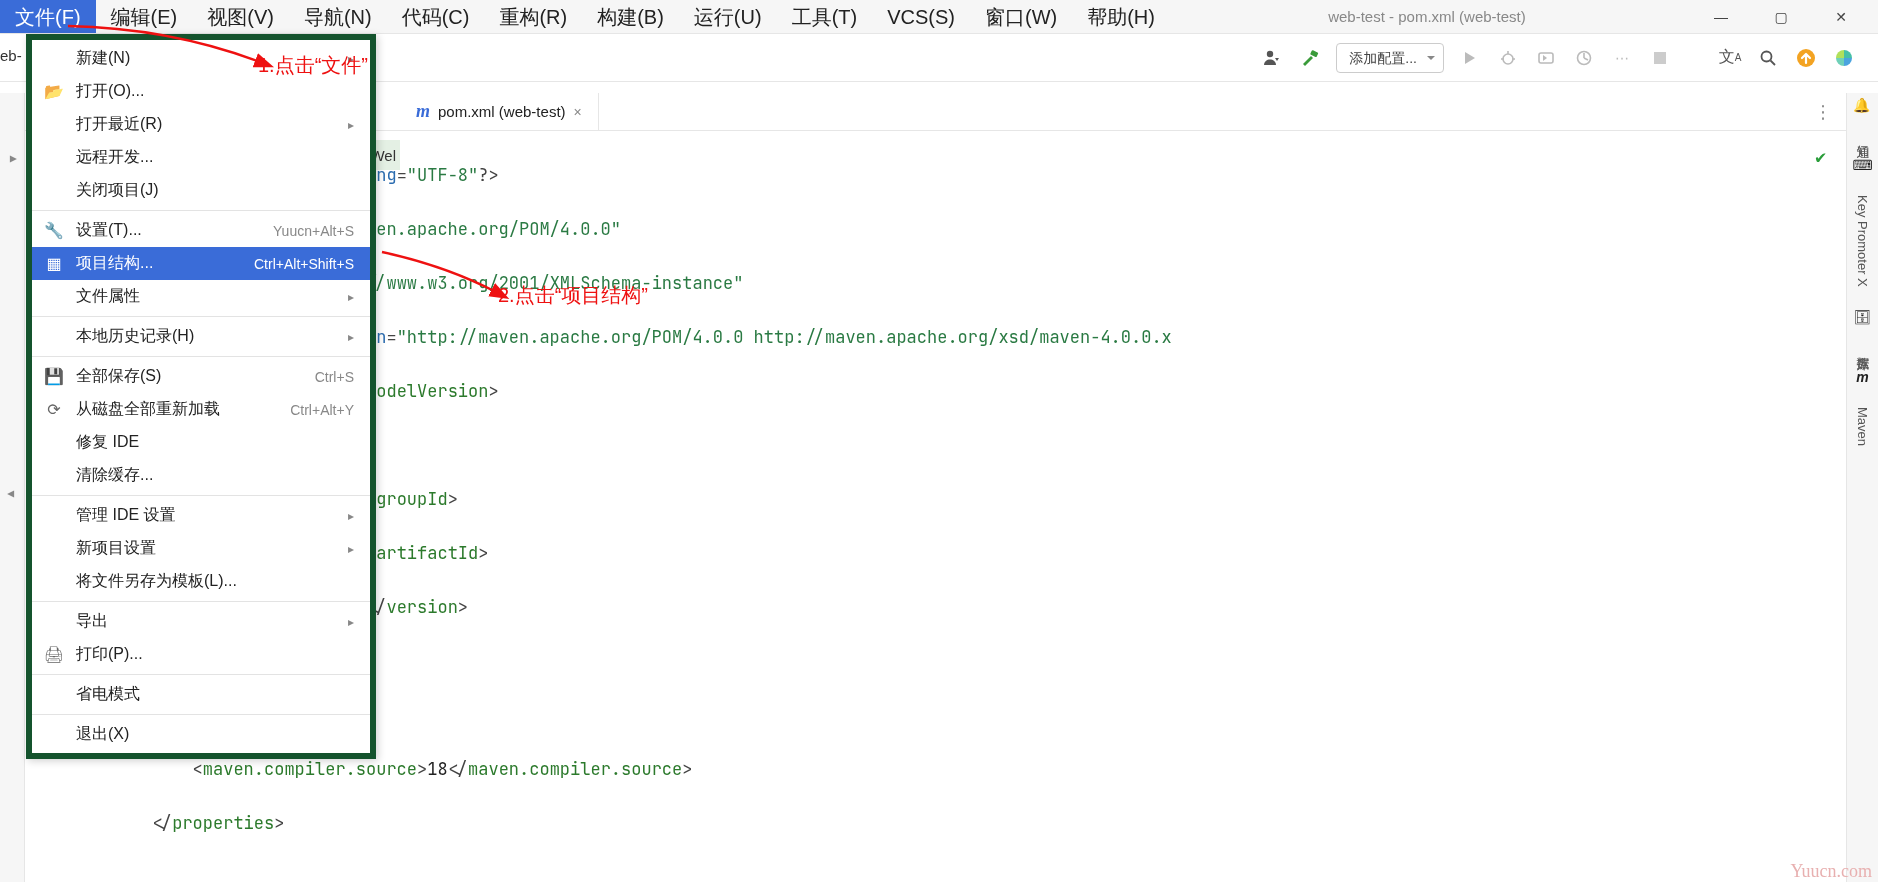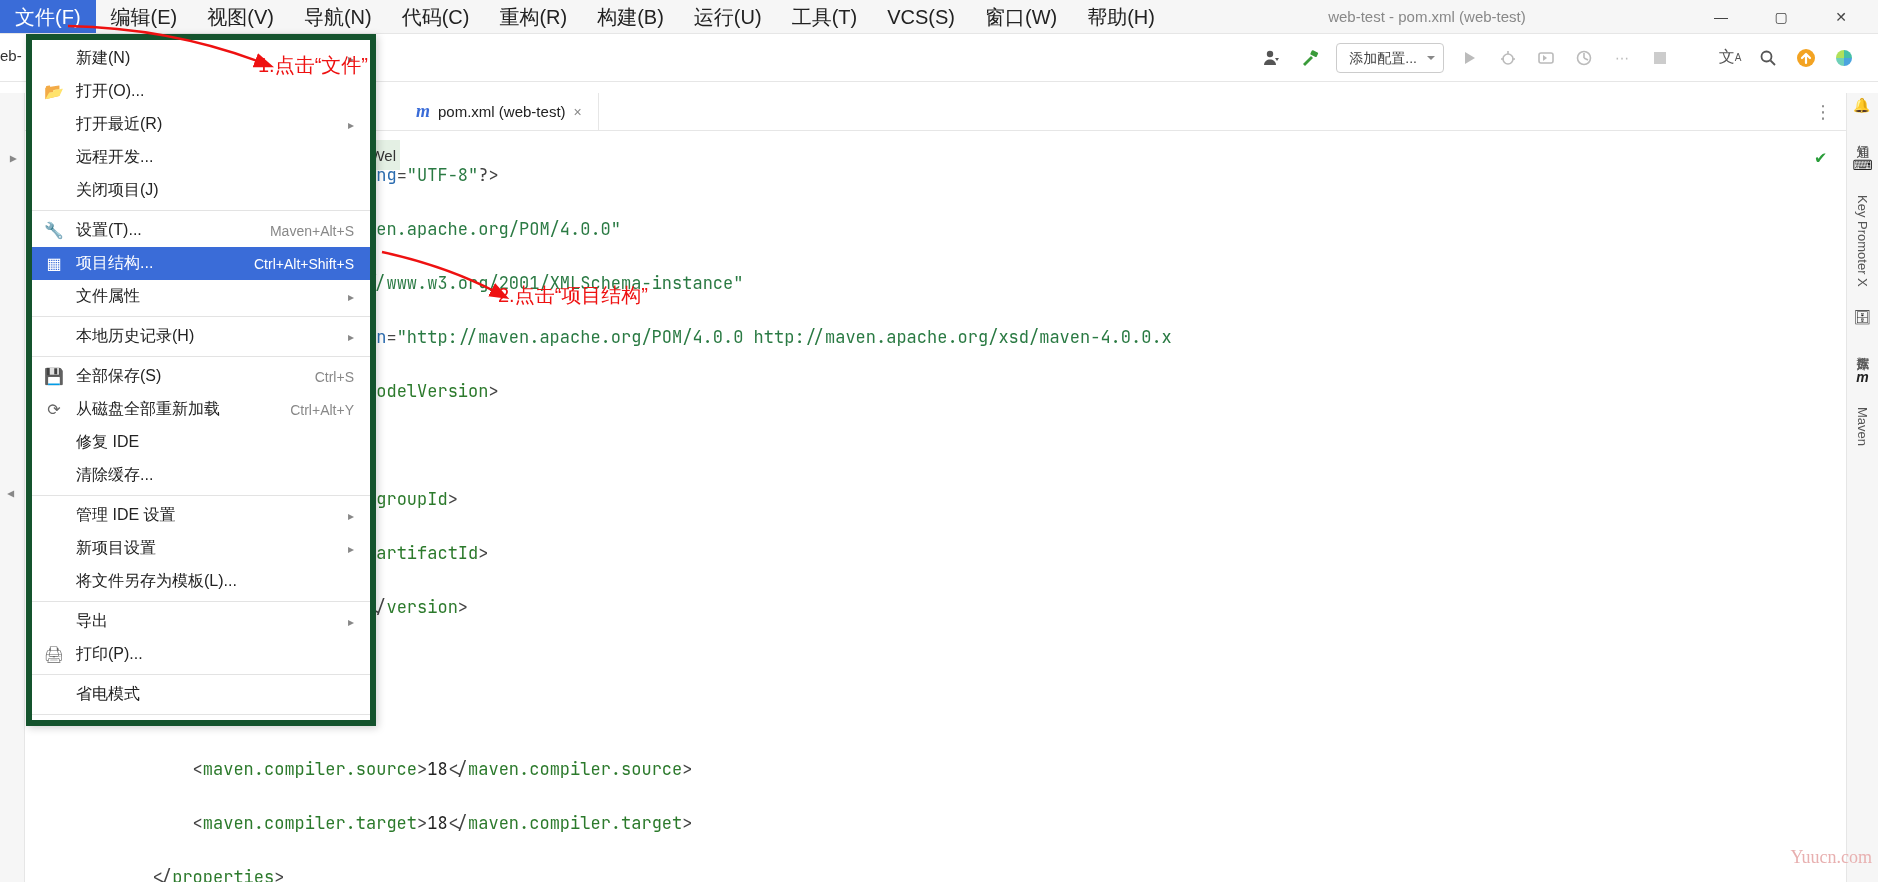--- a/index.html
+++ b/index.html
@@ -51,21 +51,21 @@
   .dropdown .mi .shortcut { color: #888; font-size: 14px; }
   .dropdown .mi .chev { color: #888; font-size: 12px; }
   .dropdown .mi.selected { background: #3a6cd8; color: #fff; }
   .dropdown .mi.selected .shortcut, .dropdown .mi.selected .icon-slot, .dropdown .mi.selected .chev { color: #fff; }
   .dropdown .sep { height: 1px; background: #e3e3e3; margin: 3px 0; }
   
   .annot { position: absolute; color: #e11; font-size: 20px; z-index: 60; pointer-events: none; }
   .annot-1 { left: 258px; top: 52px; }
   .annot-2 { left: 498px; top: 282px; }
   .arrow { position: absolute; z-index: 55; pointer-events: none; }
-  .watermark { position: absolute; right: 6px; bottom: 14px; color: #e8b0b0; font-size: 18px; font-family: Georgia, serif; }
+  .watermark { position: absolute; right: 6px; bottom: 0; color: #e8b0b0; font-size: 18px; font-family: Georgia, serif; }
   .project-hint { position:absolute; left:0; top:40px; font-size:15px; color:#333; }
   .project-hint .row { height:30px; display:flex; align-items:center; padding-left:2px; gap:4px; }
   .project-hint .row.sel { background:#e4f0e4; }
   .editor-topbar { position:absolute; top:0; right:0; display:flex; gap:10px; padding:6px 12px; align-items:center; }
 </style>
 </head>
 <body>
 
 <div class="menubar">
   <div class="menu-item active">文件(F)</div>
@@ -224,21 +224,20 @@
 <div class="line">         <span class="tok-attr">xmlns:xsi</span><span class="tok-punct">=</span><span class="tok-str">"http://www.w3.org/2001/XMLSchema-instance"</span></div>
 <div class="line">         <span class="tok-attr">xsi:schemaLocation</span><span class="tok-punct">=</span><span class="tok-str">"http://maven.apache.org/POM/4.0.0 http://maven.apache.org/xsd/maven-4.0.0.x</span></div>
 <div class="line">    <span class="tok-punct">&lt;</span><span class="tok-tag">modelVersion</span><span class="tok-punct">&gt;</span>4.0.0<span class="tok-punct">&lt;/</span><span class="tok-tag">modelVersion</span><span class="tok-punct">&gt;</span></div>
 <div class="line"></div>
 <div class="line">    <span class="tok-punct">&lt;</span><span class="tok-tag">groupId</span><span class="tok-punct">&gt;</span>org.example<span class="tok-punct">&lt;/</span><span class="tok-tag">groupId</span><span class="tok-punct">&gt;</span></div>
 <div class="line">    <span class="tok-punct">&lt;</span><span class="tok-tag">artifactId</span><span class="tok-punct">&gt;</span>web-test<span class="tok-punct">&lt;/</span><span class="tok-tag">artifactId</span><span class="tok-punct">&gt;</span></div>
 <div class="line">    <span class="tok-punct">&lt;</span><span class="tok-tag">version</span><span class="tok-punct">&gt;</span>1.0-SNAPSHOT<span class="tok-punct">&lt;/</span><span class="tok-tag">version</span><span class="tok-punct">&gt;</span></div>
 <div class="line"></div>
 <div class="line">    <span class="tok-punct">&lt;</span><span class="tok-tag">properties</span><span class="tok-punct">&gt;</span></div>
 <div class="line">        <span class="tok-punct">&lt;</span><span class="tok-tag">maven.compiler.source</span><span class="tok-punct">&gt;</span>18<span class="tok-punct">&lt;/</span><span class="tok-tag">maven.compiler.source</span><span class="tok-punct">&gt;</span></div>
-<div class="line">        <span class="tok-punct">&lt;</span><span class="tok-tag">maven.compiler.target</span><span class="tok-punct">&gt;</span>18<span class="tok-punct">&lt;/</span><span class="tok-tag">maven.compiler.target</span><span class="tok-punct">&gt;</span></div>
 <div class="line">    <span class="tok-punct">&lt;/</span><span class="tok-tag">properties</span><span class="tok-punct">&gt;</span></div>
 
 
         <span class="lightbulb">💡</span>
         <span class="check-mark">✔</span>
       </div>
     </div>
   </div>
 
   <div class="right-side">
@@ -273,21 +272,21 @@
       <span class="label">远程开发...</span>
     </div>
   <div class="mi">
       <span class="icon-slot"></span>
       <span class="label">关闭项目(J)</span>
     </div>
   <div class="sep"></div>
   <div class="mi">
       <span class="icon-slot">🔧</span>
       <span class="label">设置(T)...</span>
-      <span class="shortcut">Maven+Alt+S</span>
+      <span class="shortcut">Yuucn+Alt+S</span>
     </div>
   <div class="mi selected">
       <span class="icon-slot">▦</span>
       <span class="label">项目结构...</span>
       <span class="shortcut">Ctrl+Alt+Shift+S</span>
     </div>
   <div class="mi">
       <span class="icon-slot"></span>
       <span class="label">文件属性</span>
       <span class="chev">▸</span>
@@ -341,20 +340,24 @@
   <div class="mi">
       <span class="icon-slot">🖨</span>
       <span class="label">打印(P)...</span>
     </div>
   <div class="sep"></div>
   <div class="mi">
       <span class="icon-slot"></span>
       <span class="label">省电模式</span>
     </div>
   <div class="sep"></div>
+  <div class="mi">
+      <span class="icon-slot"></span>
+      <span class="label">退出(X)</span>
+    </div>
 </div>
 
 <div class="annot annot-1">1.点击“文件”</div>
 <div class="annot annot-2">2.点击“项目结构”</div>
 
 <svg class="arrow" style="left:60px; top:18px;" width="220" height="58">
   <defs>
       <marker id="ah1" markerWidth="10" markerHeight="10" refX="2" refY="3" orient="auto">
         <path d="M0,0 L0,6 L8,3 Z" fill="#e11"></path>
       </marker>

